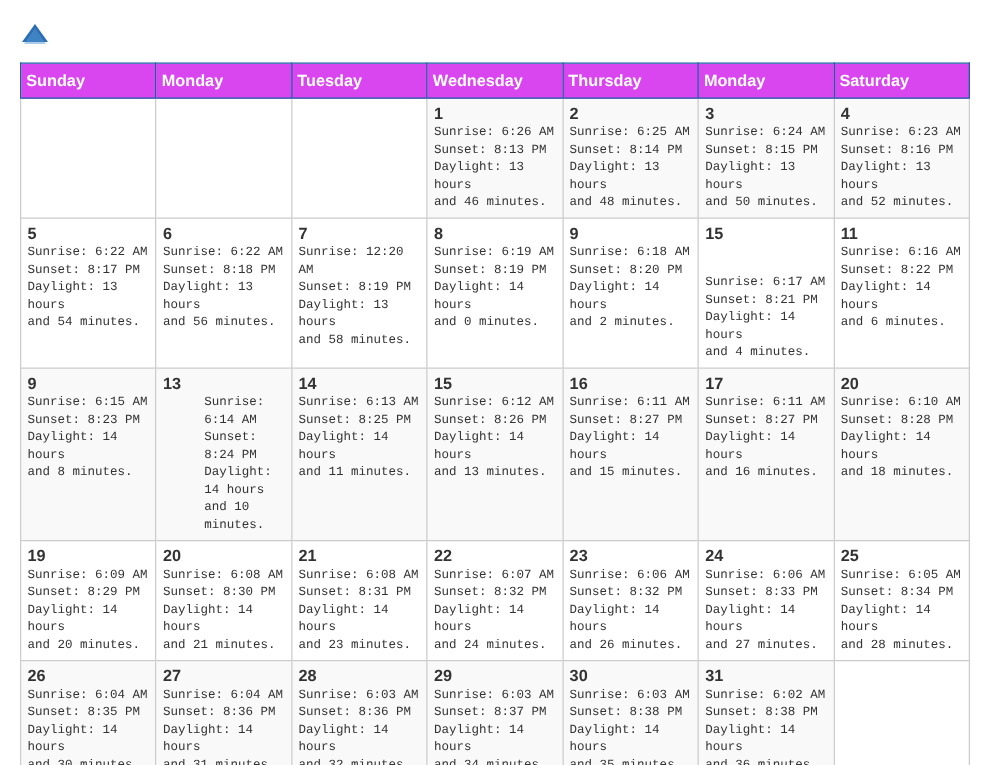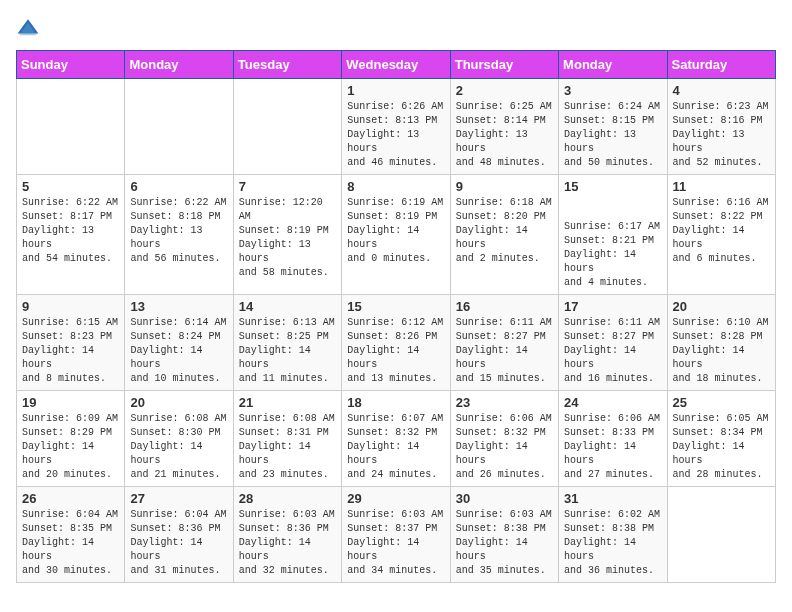--- a/index.html
+++ b/index.html
@@ -207,21 +207,21 @@
       <tr>
         <td>
           <div class="day-number">9</div>
           <div class="day-info" style="white-space: pre-line;">Sunrise: 6:15 AM
 Sunset: 8:23 PM
 Daylight: 14 hours
 and 8 minutes.</div>
         </td>
         <td>
           <div class="day-number">13</div>
-          <div class="day-info" style="white-space: pre-line;">Sunrise: 6:14 AM
+          <div class="day-info" style="white-space: pre-line; margin-left: 33px;">Sunrise: 6:14 AM
 Sunset: 8:24 PM
 Daylight: 14 hours
 and 10 minutes.</div>
         </td>
         <td>
           <div class="day-number">14</div>
           <div class="day-info" style="white-space: pre-line;">Sunrise: 6:13 AM
 Sunset: 8:25 PM
 Daylight: 14 hours
 and 11 minutes.</div>
@@ -271,21 +271,21 @@
 and 21 minutes.</div>
         </td>
         <td>
           <div class="day-number">21</div>
           <div class="day-info" style="white-space: pre-line;">Sunrise: 6:08 AM
 Sunset: 8:31 PM
 Daylight: 14 hours
 and 23 minutes.</div>
         </td>
         <td>
-          <div class="day-number">18</div>
+          <div class="day-number">22</div>
           <div class="day-info" style="white-space: pre-line;">Sunrise: 6:07 AM
 Sunset: 8:32 PM
 Daylight: 14 hours
 and 24 minutes.</div>
         </td>
         <td>
           <div class="day-number">23</div>
           <div class="day-info" style="white-space: pre-line;">Sunrise: 6:06 AM
 Sunset: 8:32 PM
 Daylight: 14 hours

